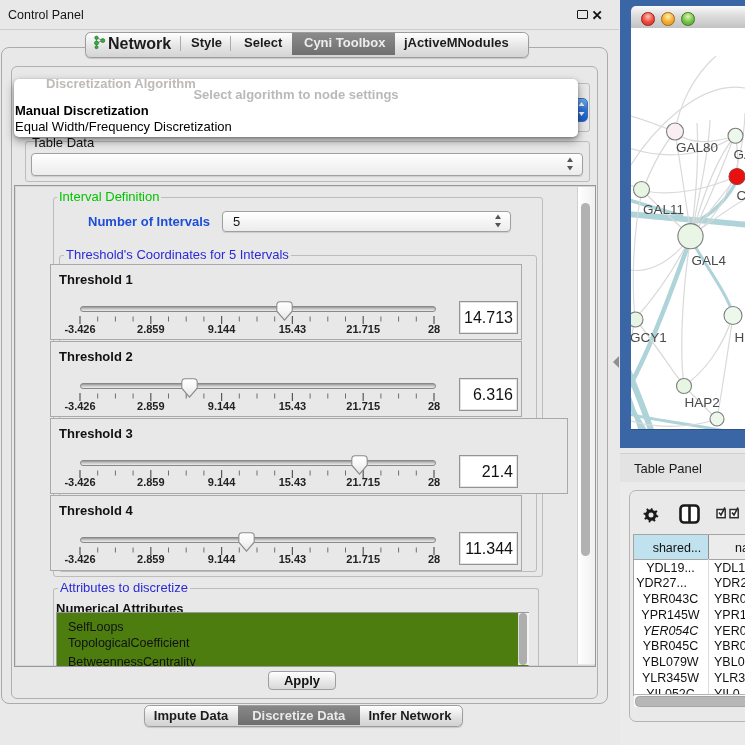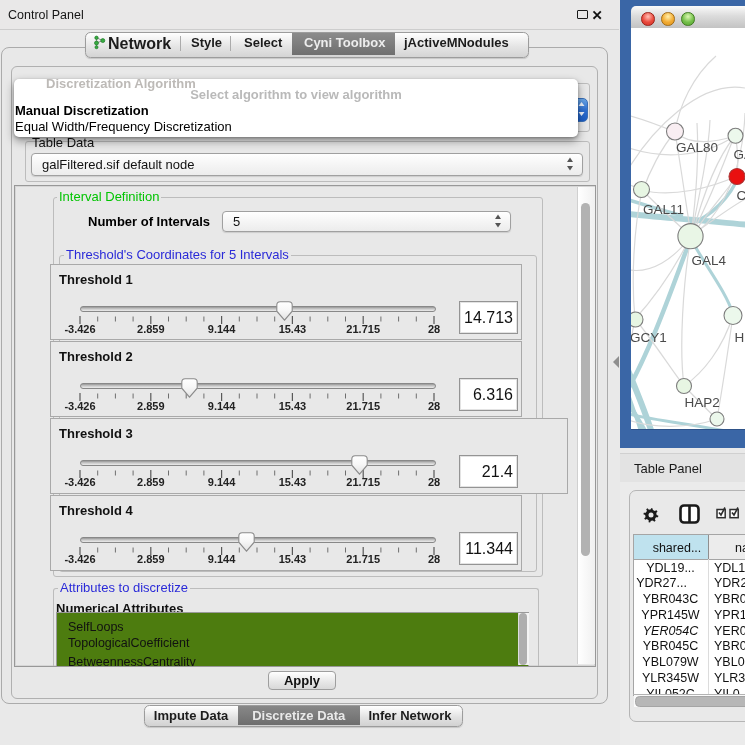--- a/index.html
+++ b/index.html
@@ -53,42 +53,41 @@
 <div class="groupbox" style="left:25px;top:83px;width:563px;height:47px;"></div>
 <div class="ab" style="left:563px;top:98px;width:23px;height:22px;border-radius:4px 5px 5px 4px;background:linear-gradient(#6aa7e8,#2f6fd0 50%,#1c5dc4);border:1px solid #3a6fb8;"></div>
 <svg class="ab" style="left:577px;top:101px;" width="9" height="16" viewBox="0 0 9 16">
  <path d="M4.5 1 L7.5 5 L1.5 5 Z" fill="#eef4fc"></path>
     <path d="M4.5 15 L7.5 11 L1.5 11 Z" fill="#eef4fc"></path>
 </svg>
 
 <div class="ab" style="left:14px;top:79px;width:564px;height:58px;background:#fff;border-radius:5px;
   box-shadow:0 4px 10px rgba(0,0,0,.4),0 1px 3px rgba(0,0,0,.25);z-index:2;"></div>
 <div class="ab" style="left:46px;top:76px;font-size:13px;font-weight:bold;color:#bdbab7;z-index:3;">Discretization Algorithm</div>
-<div class="ab" style="left:14px;top:87px;width:564px;text-align:center;font-size:13px;font-weight:600;color:#b9b9b9;z-index:3;">Select algorithm to view algorithm</div>
+<div class="ab" style="left:14px;top:87px;width:564px;text-align:center;font-size:13px;font-weight:600;color:#b9b9b9;z-index:3;">Select algorithm to node settings</div>
 <div class="ab" style="left:15px;top:103px;font-size:13px;font-weight:bold;color:#000;z-index:3;">Manual Discretization</div>
 <div class="ab" style="left:15px;top:119px;font-size:13px;color:#000;z-index:3;">Equal Width/Frequency Discretization</div>
 
 <div class="groupbox" style="left:25px;top:141px;width:563px;height:39px;"></div>
 <div class="ab" style="left:32px;top:135px;font-size:13px;color:#111;">Table Data</div>
 <div class="combo" style="left:31px;top:153px;width:550px;height:21px;">
- <div class="ct">galFiltered.sif default node</div>
  <svg style="position:absolute;right:8px;top:3px;" width="8" height="14" viewBox="0 0 8 14">
   <path d="M4 0.5 L7 5 L1 5 Z" fill="#555"></path>
       <path d="M4 13.5 L7 9 L1 9 Z" fill="#555"></path>
  </svg>
 </div>
 
 <div class="ab" style="left:14px;top:185px;width:580px;height:480px;border:1px solid #989898;box-shadow:inset 0 0 0 1px #d6d6d6;background:#e8e8e8;"></div>
 <div class="ab" style="left:576.5px;top:186.5px;width:17px;height:477px;background:linear-gradient(to right,#ffffff,#f0f0f0);border-left:1px solid #d0d0d0;"></div>
 <div class="ab" style="left:581px;top:203px;width:9px;height:353px;border-radius:4.5px;background:#b2b2b2;"></div>
 
 <div class="groupbox" style="left:53px;top:197px;width:488px;height:378px;"></div>
 <div class="gtitle" style="left:57px;top:190px;color:#00c400;">Interval Definition</div>
 
-<div class="ab" style="left:88px;top:214px;font-size:13px;font-weight:bold;color:#000000;">Number of Intervals</div>
+<div class="ab" style="left:88px;top:214px;font-size:13px;font-weight:bold;color:#1d4ed8;">Number of Intervals</div>
 <div class="combo" style="left:222px;top:211px;width:287px;height:19px;">
  <div class="ct" style="top:2px;">5</div>
  <svg style="position:absolute;right:8px;top:2px;" width="8" height="14" viewBox="0 0 8 14">
   <path d="M4 0.5 L7 5 L1 5 Z" fill="#555"></path>
       <path d="M4 13.5 L7 9 L1 9 Z" fill="#555"></path>
  </svg>
 </div>
 
 <div class="groupbox" style="left:59px;top:255px;width:476px;height:315px;"></div>
 <div class="gtitle" style="left:64px;top:248px;color:#2a2ad8;">Threshold's Coordinates for 5 Intervals</div>

